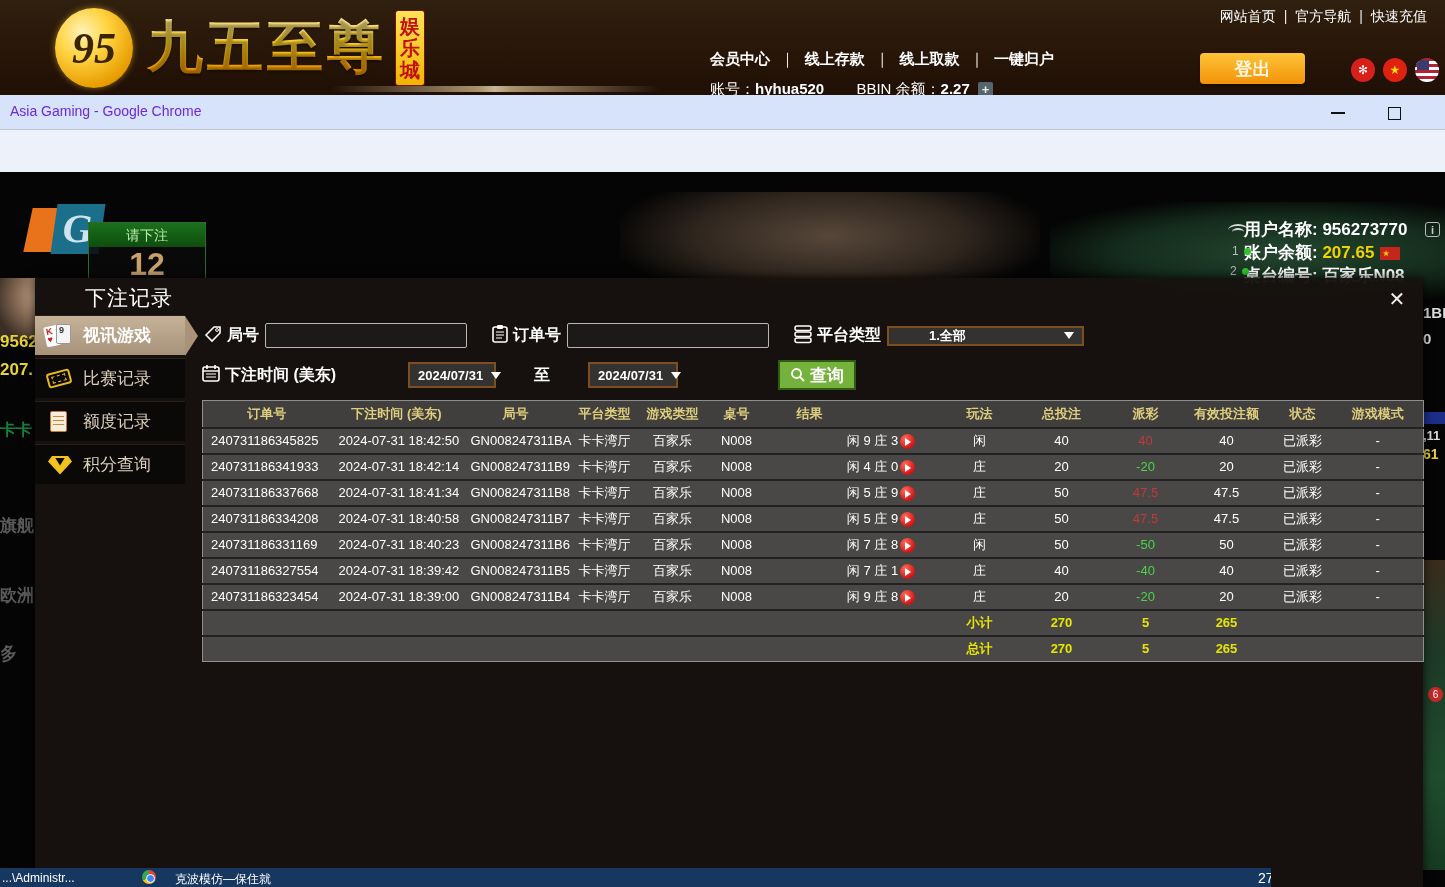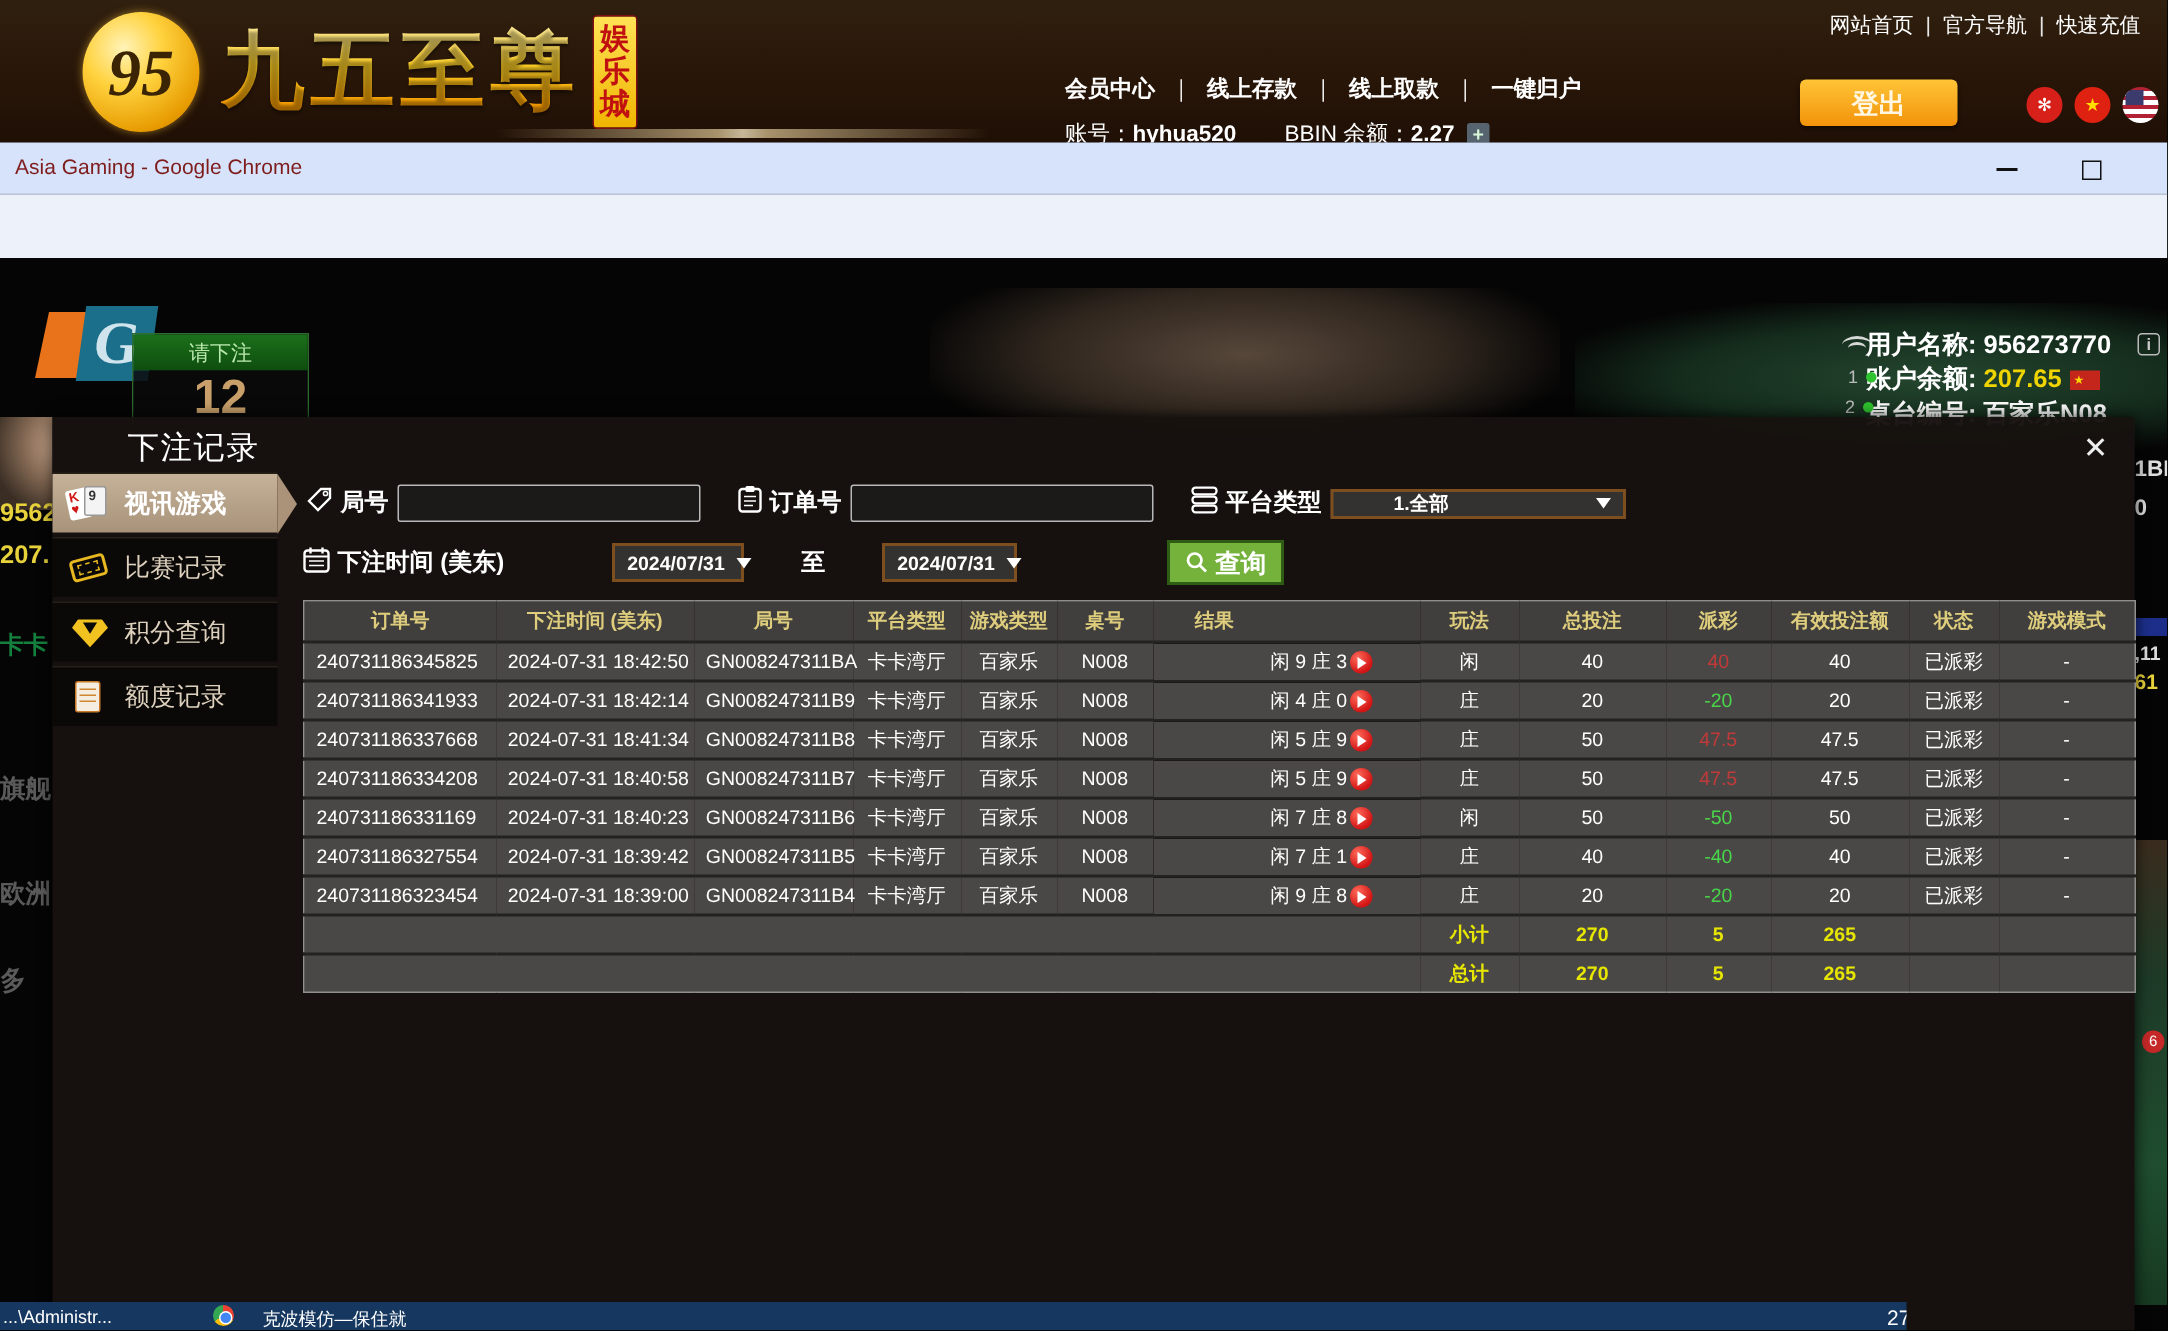--- a/index.html
+++ b/index.html
@@ -43,21 +43,21 @@
   .flag { position:absolute; top:58px; width:24px; height:24px; border-radius:50%; cursor:pointer;
     display:flex; align-items:center; justify-content:center; font-size:12px; overflow:hidden; }
   #flag-hk { left:1351px; background:#d8201a; color:#fff; }
   #flag-cn { left:1383px; background:#de2110; color:#ffde00; }
   #flag-us { left:1415px; background:repeating-linear-gradient(180deg,#b22234 0 3px,#fff 3px 6px); }
   #flag-us::before { content:""; position:absolute; left:2px; top:2px; width:12px; height:10px; background:#3c3b6e; }
 
   
   #chrome-titlebar { position:absolute; left:0; top:95px; width:1445px; height:35px;
     background:#d6e3fb; border-bottom:1px solid #b9c4d6; }
-  #window-title { position:absolute; left:10px; top:8px; font-size:14px; color:#7f1d1d; }
+  #window-title { position:absolute; left:10px; top:8px; font-size:14px; color:#6d28d9; }
   .win-btn { position:absolute; top:6px; width:40px; height:24px; display:flex; align-items:center;
     justify-content:center; color:#111; cursor:pointer; font-size:14px; }
   #btn-min { left:1318px; }
   #btn-max { left:1374px; }
   #btn-max i { width:13px; height:13px; border:1.5px solid #111; display:block; }
   #btn-min i { width:14px; height:0; border-top:2px solid #111; display:block; }
   #chrome-urlbar { position:absolute; left:0; top:130px; width:1445px; height:42px; background:#edf1f9; }
   #favicon-stub { position:absolute; left:-14px; top:136px; width:30px; height:30px; border-radius:50%;
     background:#fff; color:#888; font-size:15px; display:flex; align-items:center; justify-content:flex-end;
     padding-right:3px; }
@@ -294,30 +294,30 @@
         </span>
         <span>视讯游戏</span>
       </div>
       <div class="side-tab">
         <span class="tab-ico ico-ticket">
             <i></i>
           </span>
         <span>比赛记录</span>
       </div>
       <div class="side-tab">
+        <span class="tab-ico ico-doc">
+            <i></i>
+          </span>
+        <span>额度记录</span>
+      </div>
+      <div class="side-tab">
         <span class="tab-ico ico-diamond">
             <i></i>
           </span>
         <span>积分查询</span>
-      </div>
-      <div class="side-tab">
-        <span class="tab-ico ico-doc">
-            <i></i>
-          </span>
-        <span>额度记录</span>
       </div>
     </div>
 
     <div id="filters">
       <div id="row1">
         <span class="f-ico" style="margin-left:18px;">
           <svg width="20" height="20" viewBox="0 0 20 20">
               <path d="M3 11 L11 3 H17 V9 L9 17 Z" fill="none" stroke="#fff" stroke-width="1.6"></path>
               <circle cx="14" cy="6" r="1.4" fill="none" stroke="#fff"></circle>
             </svg>

